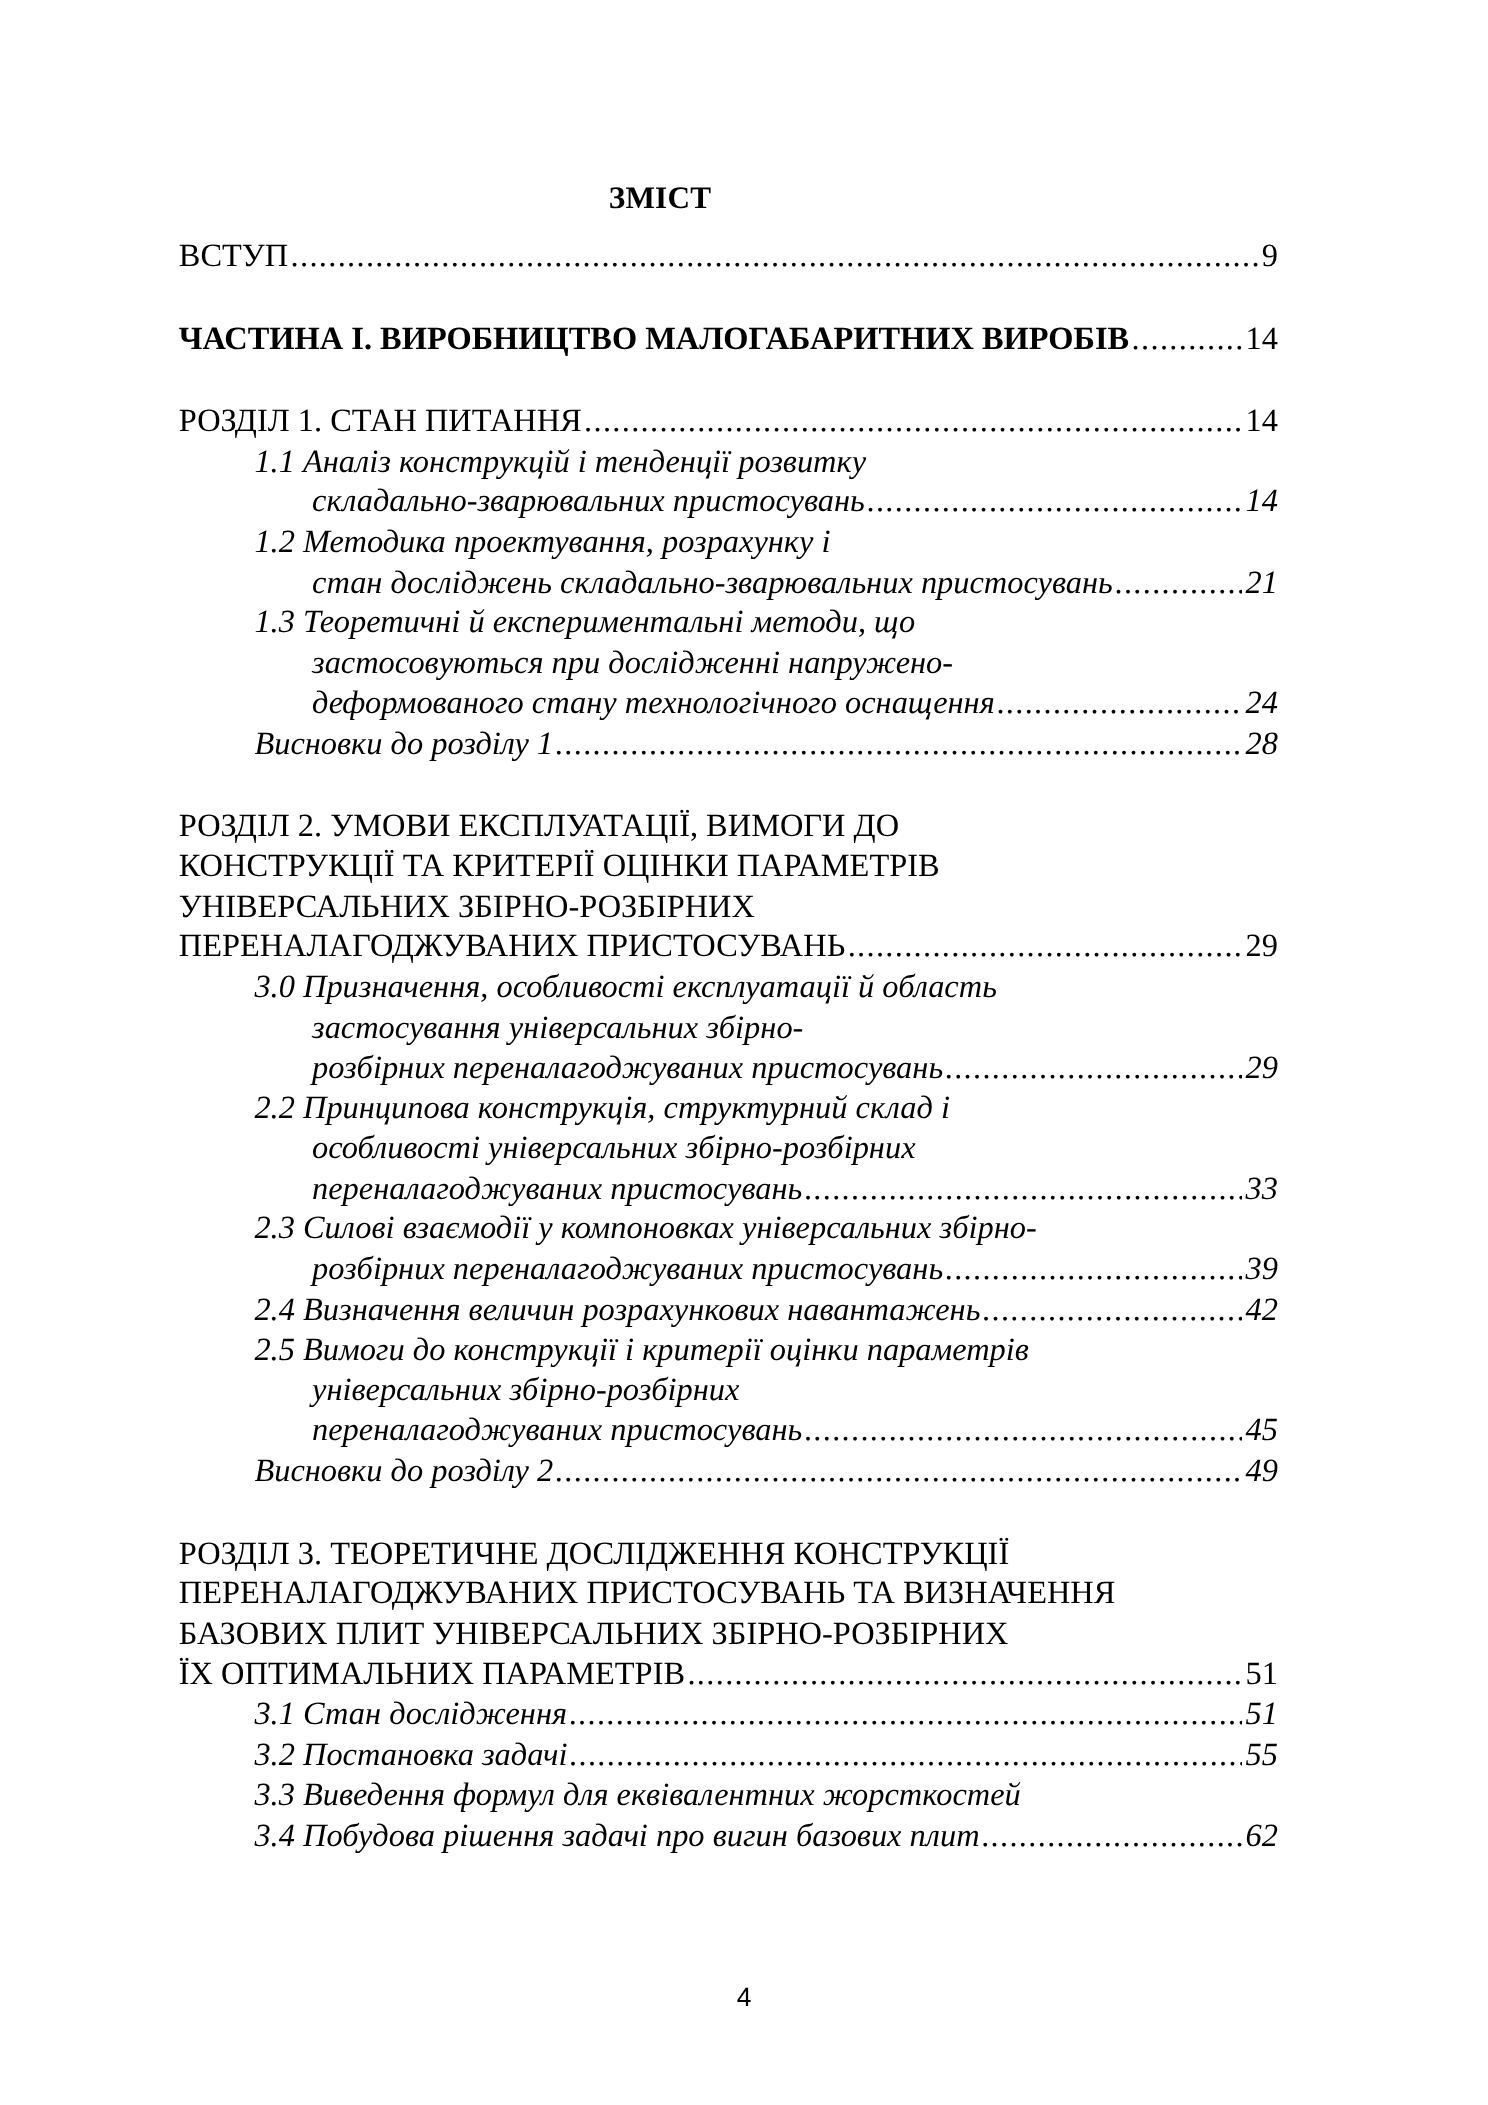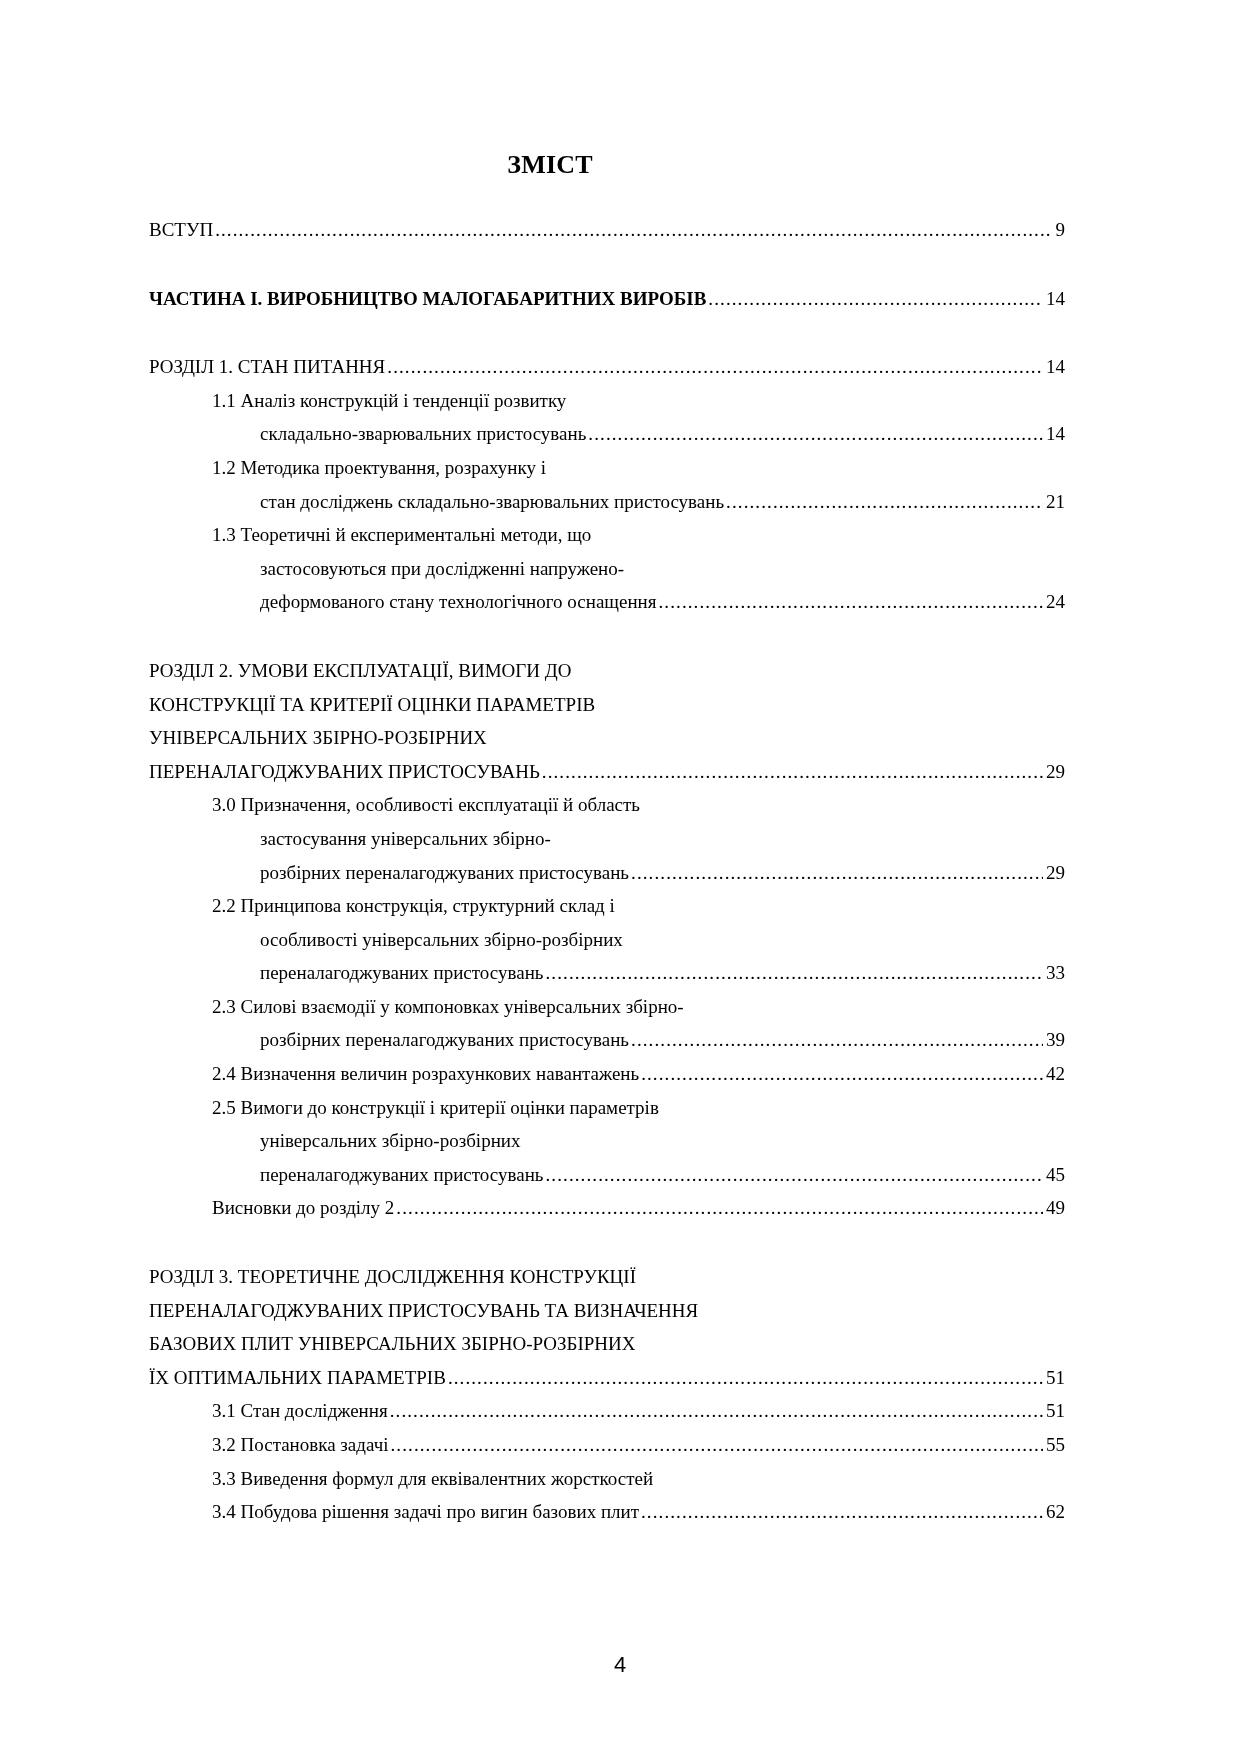--- a/index.html
+++ b/index.html
@@ -28,23 +28,23 @@
     width: 1100px;
     text-align: center;
     font-weight: bold;
     font-size: 26px;
     line-height: 34px;
     letter-spacing: 0.2px;
   }
   .toc {
     position: absolute;
     left: 149px;
-    top: 213px;
+    top: 197px;
     width: 916px;
-    font-size: 19px;
+    font-size: 27px;
     line-height: 33.6px;
   }
   .entry {
     position: relative;
   }
   .entry.gap {
     margin-top: 35px;
   }
   .line {
     display: flex;
@@ -63,21 +63,21 @@
   }
   .line .dots::before {
     content: "..................................................................................................................................................................................................................................................";
   }
   .line .pg {
     flex: 0 0 auto;
     text-align: right;
   }
   .lvl0 .line { padding-left: 0; }
   .lvl0 .line.cont { padding-left: 0; }
-  .lvl1 .line { padding-left: 63px; }
+  .lvl1 .line { padding-left: 63px; font-style: italic; }
   .lvl1 .line.cont { padding-left: 111px; }
   .bold .txt, .bold { font-weight: bold; }
   .bold .dots, .bold .pg { font-weight: normal; }
   .pagenum {
     position: absolute;
     top: 1650px;
     left: 0;
     width: 1240px;
     text-align: center;
     font-family: "Liberation Sans", "DejaVu Sans", sans-serif;
@@ -139,20 +139,27 @@
         </div>
         <div class="line cont">
           <span class="txt">застосовуються при дослідженні напружено-</span>
         </div>
         <div class="line cont">
           <span class="txt">деформованого стану технологічного оснащення</span>
           <span class="dots"></span>
           <span class="pg">24</span>
         </div>
       </div>
+      <div class="entry lvl1">
+        <div class="line">
+          <span class="txt">Висновки до розділу 1</span>
+          <span class="dots"></span>
+          <span class="pg">28</span>
+        </div>
+      </div>
       <div class="entry lvl0 gap">
         <div class="line">
           <span class="txt">РОЗДІЛ 2. УМОВИ ЕКСПЛУАТАЦІЇ, ВИМОГИ ДО</span>
         </div>
         <div class="line cont">
           <span class="txt">КОНСТРУКЦІЇ ТА КРИТЕРІЇ ОЦІНКИ ПАРАМЕТРІВ</span>
         </div>
         <div class="line cont">
           <span class="txt">УНІВЕРСАЛЬНИХ ЗБІРНО-РОЗБІРНИХ</span>
         </div>

